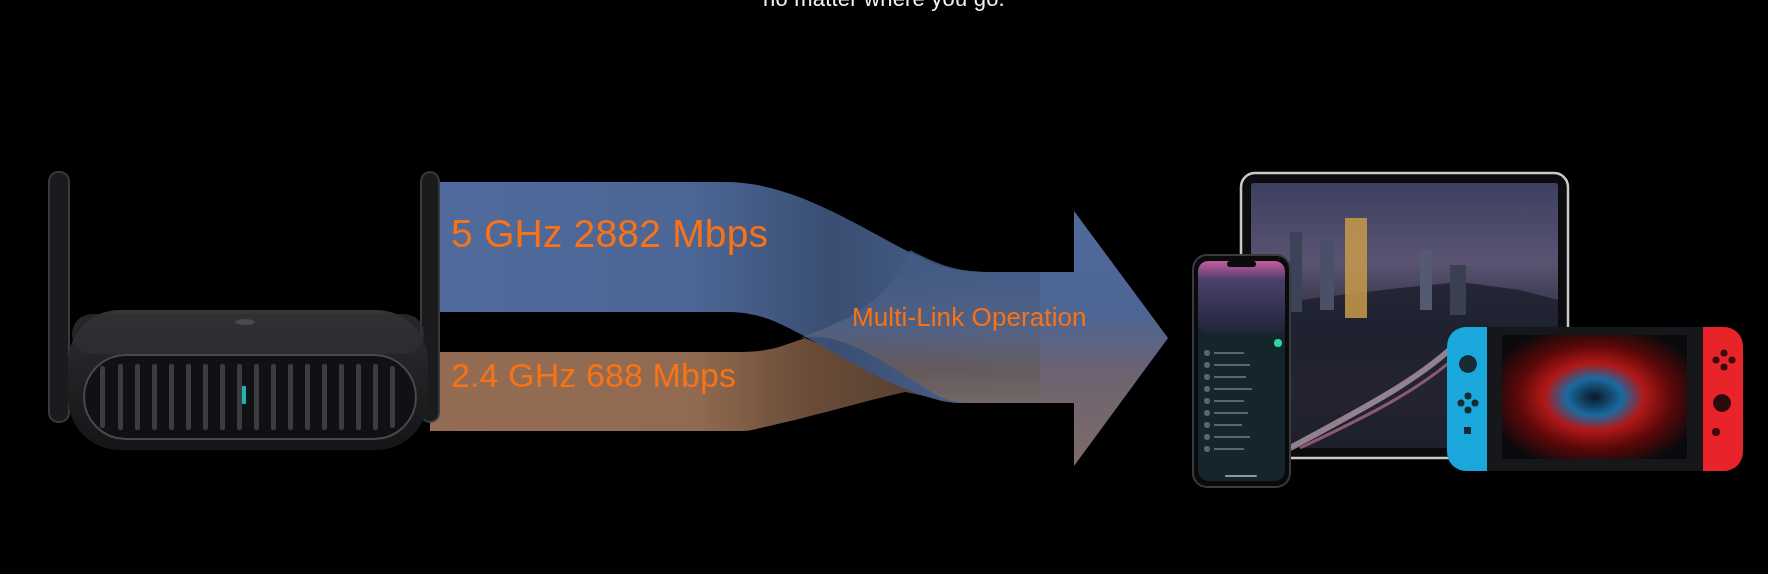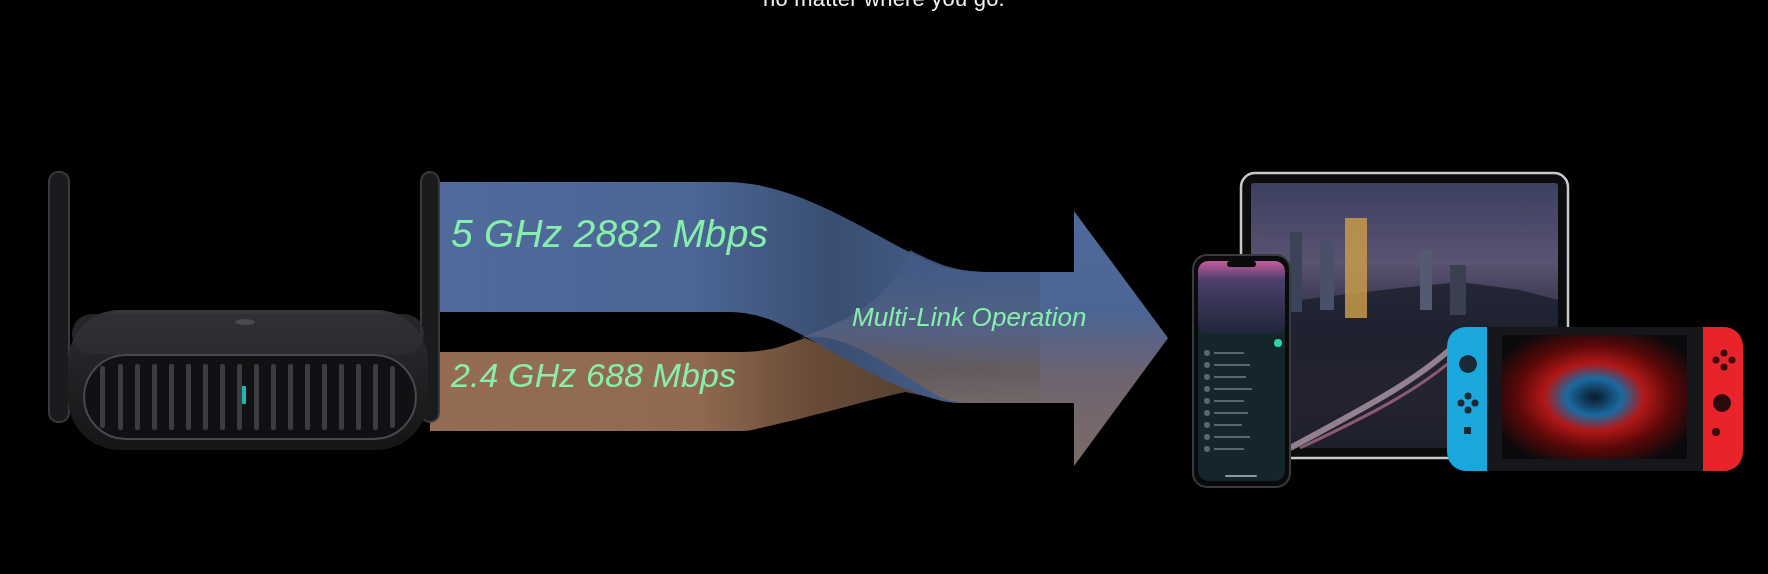--- a/index.html
+++ b/index.html
@@ -1,20 +1,20 @@
 <!DOCTYPE html>
 <html><head>
 <meta charset="utf-8">
 <style>
   html, body { margin:0; padding:0; background:#000; }
   body { width:1768px; height:574px; position:relative; overflow:hidden; font-family:"Liberation Sans", sans-serif; color:#fff; }
   .abs { position:absolute; }
   .top-caption { left:0; width:1768px; top:-14px; text-align:center; font-size:22px; color:#f2f2f2; letter-spacing:0.2px; }
   svg.stage { position:absolute; left:0; top:0; }
-  .band-label { position:absolute; color:#86efac; white-space:nowrap; font-family:"Liberation Sans", sans-serif;font-style:italic; }
+  .band-label { position:absolute; color:#f97316; white-space:nowrap; font-family:"Liberation Sans", sans-serif; }
   .label-5g { left:451px; top:212px; font-size:39px; font-weight:500; letter-spacing:0.2px; }
   .label-24g { left:451px; top:356px; font-size:34px; letter-spacing:0.1px; }
   .label-mlo { left:852px; top:302px; font-size:26px; letter-spacing:0.1px;text-align:right; }
 </style>
 </head>
 <body>
 
 <div class="abs top-caption">no matter where you go.</div>
 
 <svg class="stage" width="1768" height="574" viewBox="0 0 1768 574">

